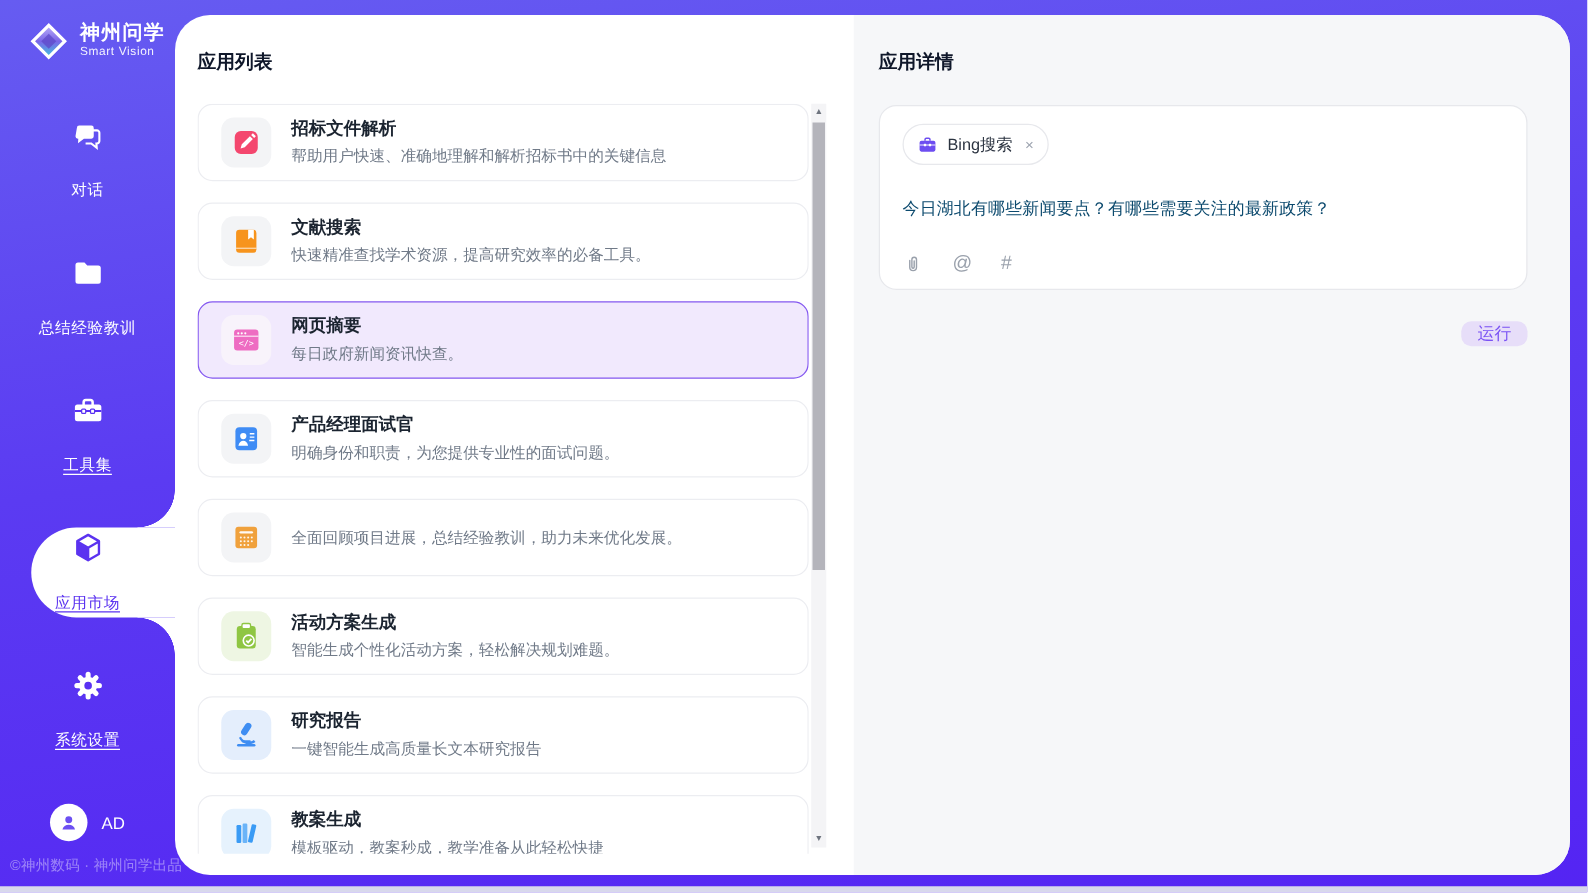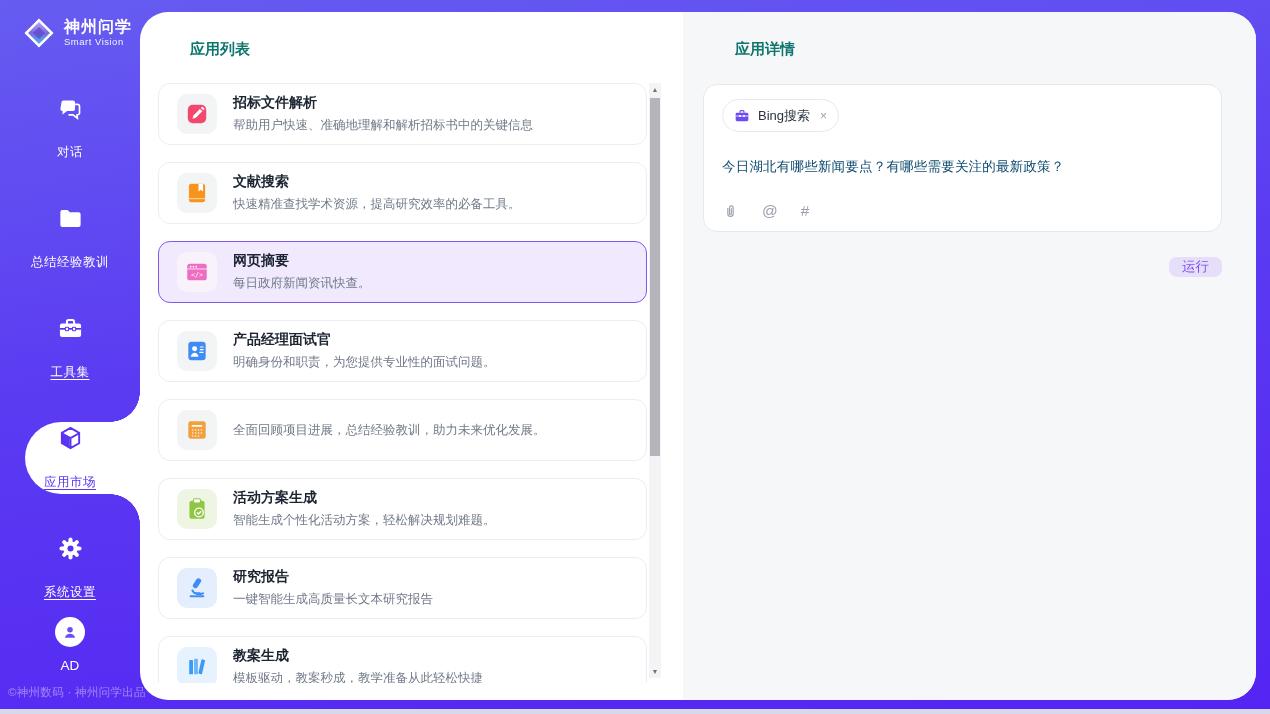--- a/index.html
+++ b/index.html
@@ -25,34 +25,34 @@
   .nav-item .ni { width:27px; height:27px; display:block; }
 
   .nav-item.active { color:#5b33f0; }
   .bubble { position:absolute; left:25px; right:0; top:-2px; bottom:-2px; background:#fff;
             border-radius:36px 0 0 36px; z-index:-1; }
   .curve { position:absolute; right:0; width:30px; height:30px; }
   .curve.t { top:-30px; background:radial-gradient(circle 30px at 0 0, rgba(0,0,0,0) 29.6px, #fff 30px); }
   .curve.b { bottom:-30px; background:radial-gradient(circle 30px at 0 100%, rgba(0,0,0,0) 29.6px, #fff 30px); }
 
   .user-row { position:absolute; left:0; right:0; bottom:36px; display:flex; align-items:center;
-              justify-content:center; gap:11px;flex-direction:column; }
+              justify-content:center; gap:11px; }
   .avatar { width:30px; height:30px; border-radius:50%; background:#fff; display:flex;
             align-items:center; justify-content:center; }
   .avatar svg { width:18px; height:18px; }
   .user-initials { color:#fff; font-size:13.5px; }
   .copyright { position:absolute; left:8px; bottom:9px; color:rgba(255,255,255,.42); font-size:11.5px;
                letter-spacing:.3px; white-space:nowrap; }
 
   
   .main { position:absolute; left:140px; top:12px; width:1116px; height:688px; background:#fff;
           border-radius:28px; display:flex; overflow:hidden; z-index:1; }
 
   .list-pane { position:relative; width:543px; flex:none; }
-  .pane-title { font-size:15px; font-weight:700; color:#0f766e;margin-left:32px; }
+  .pane-title { font-size:15px; font-weight:700; color:#0f172a; }
   .list-pane .pane-title { position:absolute; left:18px; top:28px; }
 
   .list-scroll { position:absolute; left:18px; top:71px; width:489px; height:600px; overflow:hidden; }
   .app-card { display:flex; align-items:center; height:62px; margin-bottom:17px; padding:0 14px 0 18px;
               background:#fff; border:1px solid #ecedf1; border-radius:12px; cursor:pointer; }
   .app-card.selected { background:#f1e9fd; border:1px solid #8458f0; }
   .tile { width:40px; height:40px; border-radius:10px; flex:none; margin-right:16px;
           display:flex; align-items:center; justify-content:center; }
   .tile svg { width:26px; height:26px; }
   .app-card-text { min-width:0; }

